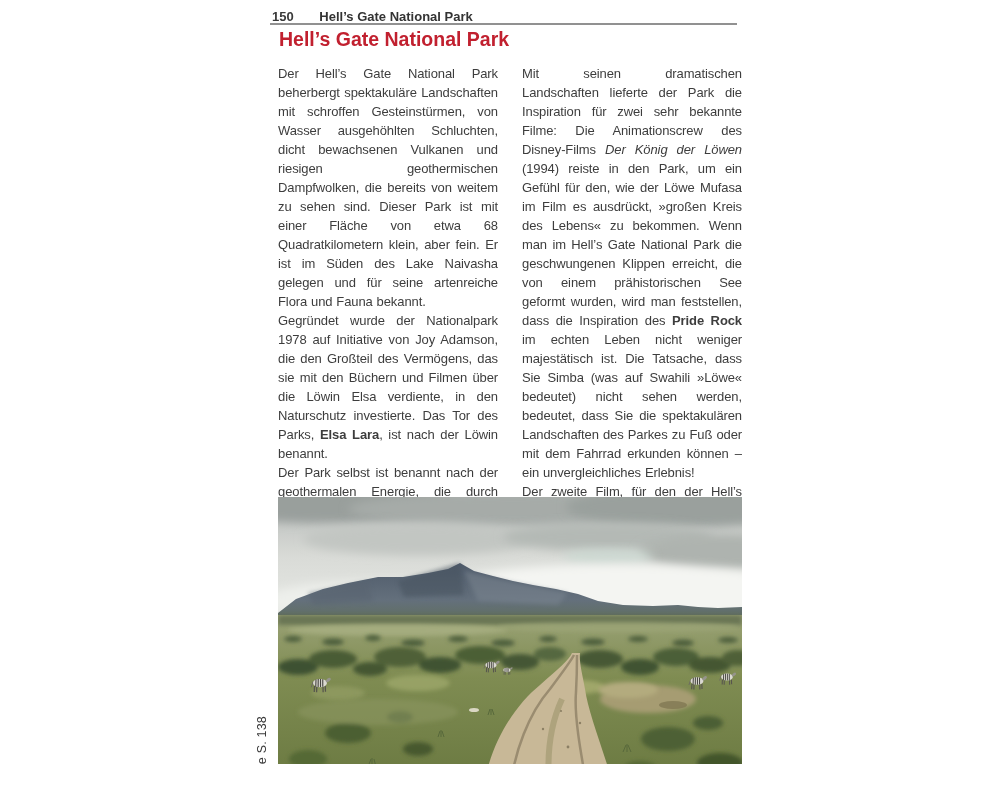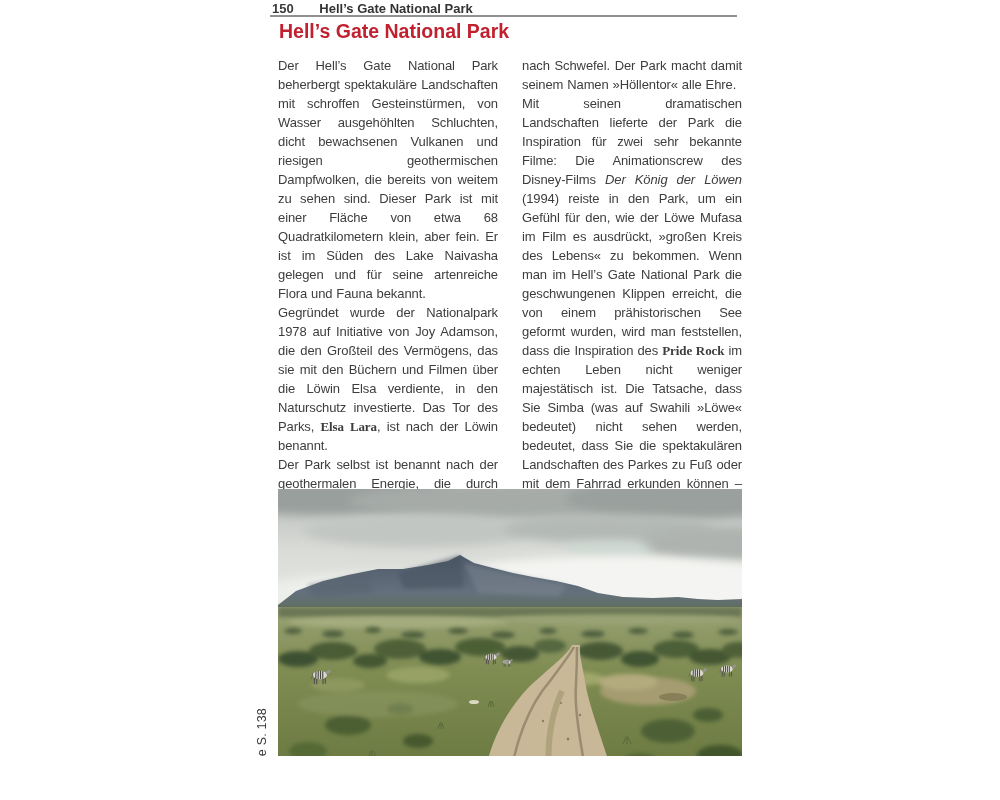--- a/index.html
+++ b/index.html
@@ -1,27 +1,27 @@
 <!DOCTYPE html>
 <html lang="de"><head>
 <meta charset="utf-8">
 <style>
   html,body{margin:0;padding:0;background:#ffffff;}
   .page{position:relative;width:1000px;height:756px;background:#ffffff;overflow:hidden;
-        font-family:"Liberation Sans",sans-serif;}
+        font-family:"Liberation Sans",sans-serif;margin-top:8px;}
   .page-header{position:absolute;left:272px;top:1px;font-size:13px;font-weight:bold;color:#333;}
   .page-header .pnum{display:inline-block;margin-right:22px;font-weight:bold;color:#3a3a3a;}
   .header-rule{position:absolute;left:270px;top:15px;width:467px;height:2px;background:#919191;}
   .article-title{position:absolute;left:279px;top:20px;margin:0;font-size:19.5px;font-weight:bold;
         color:#c1202f;letter-spacing:0;}
   .columns{position:absolute;left:278px;top:56px;width:464px;display:flex;gap:24px;}
   .col{width:226px;}
   .col p{margin:0;text-align:justify;font-size:13px;line-height:19px;color:#3d3d3d;
         letter-spacing:-0.1px;word-spacing:0.4px;}
-  .col p span.b{font-weight:bold;font-family:Liberation Serif, serif;}
+  .col p span.b{font-weight:bold;}
   .col p span.i{font-style:italic;}
   .photo-wrap{position:absolute;left:278px;top:489px;width:464px;height:296px;}
   .photo-wrap svg{display:block;}
   .caption-row{position:absolute;left:257px;top:782px;display:flex;align-items:baseline;gap:13px;}
   .tri{color:#b5121f;font-size:9px;line-height:1;}
   .caption-text{font-family:"Liberation Serif",serif;font-style:italic;font-size:20px;color:#b91c1c;}
   .margin-note{position:absolute;left:250px;top:700px;width:24px;height:94px;display:flex;
         flex-direction:column;align-items:center;justify-content:flex-end;gap:5px;}
   .margin-note .vert{writing-mode:vertical-rl;transform:rotate(180deg);font-size:12.5px;color:#3a3a3a;
         letter-spacing:0.2px;}
@@ -39,21 +39,20 @@
 
   <h1 class="article-title">Hell’s Gate National Park</h1>
 
   <div class="columns">
     <div class="col">
         <p><span>Der Hell’s Gate National Park beherbergt spektakuläre Landschaften mit schroffen Gesteinstürmen, von Wasser ausgehöhlten Schluchten, dicht bewachsenen Vulkanen und riesigen geothermischen Dampfwolken, die bereits von weitem zu sehen sind. Dieser Park ist mit einer Fläche von etwa 68 Quadratkilometern klein, aber fein. Er ist im Süden des Lake Naivasha gelegen und für seine artenreiche Flora und Fauna bekannt.</span></p>
         <p><span>Gegründet wurde der Nationalpark 1978 auf Initiative von Joy Adamson, die den Großteil des Vermögens, das sie mit den Büchern und Filmen über die Löwin Elsa verdiente, in den Naturschutz investierte. Das Tor des Parks, </span><span class="b">Elsa Lara</span><span>, ist nach der Löwin benannt.</span></p>
         <p><span>Der Park selbst ist benannt nach der geothermalen Energie, die durch zahlreiche Dampflöcher und Krater an die Erdoberfläche kommt. Der Dampf, der hier in dicken weißen Wolken hervorstößt, erreicht höllische Temperaturen von 230 Grad Celsius und riecht stark</span></p>
       </div>
     <div class="col">
-        <p><span>nach Schwefel. Der Park macht damit seinem Namen »Höllentor« alle Ehre.</span></p>
         <p><span>Mit seinen dramatischen Landschaften lieferte der Park die Inspiration für zwei sehr bekannte Filme: Die Animationscrew des Disney-Films </span><span class="i">Der König der Löwen</span><span> (1994) reiste in den Park, um ein Gefühl für den, wie der Löwe Mufasa im Film es ausdrückt, »großen Kreis des Lebens« zu bekommen. Wenn man im Hell’s Gate National Park die geschwungenen Klippen erreicht, die von einem prähistorischen See geformt wurden, wird man feststellen, dass die Inspiration des </span><span class="b">Pride Rock</span><span> im echten Leben nicht weniger majestätisch ist. Die Tatsache, dass Sie Simba (was auf Swahili »Löwe« bedeutet) nicht sehen werden, bedeutet, dass Sie die spektakulären Landschaften des Parkes zu Fuß oder mit dem Fahrrad erkunden können – ein unvergleichliches Erlebnis!</span></p>
         <p><span>Der zweite Film, für den der Hell’s Gate National Park für einige Szenen als Drehort fungierte, ist </span><span class="i">Lara Croft: Tomb Rai-</span></p>
       </div>
   </div>
 
   <div class="photo-wrap">
     <svg width="464" height="296" viewBox="0 0 464 296" preserveAspectRatio="none" role="img">
       <defs>
         <linearGradient id="sky" x1="0" y1="0" x2="0" y2="1">
           <stop offset="0" stop-color="#b6bab8"></stop>

